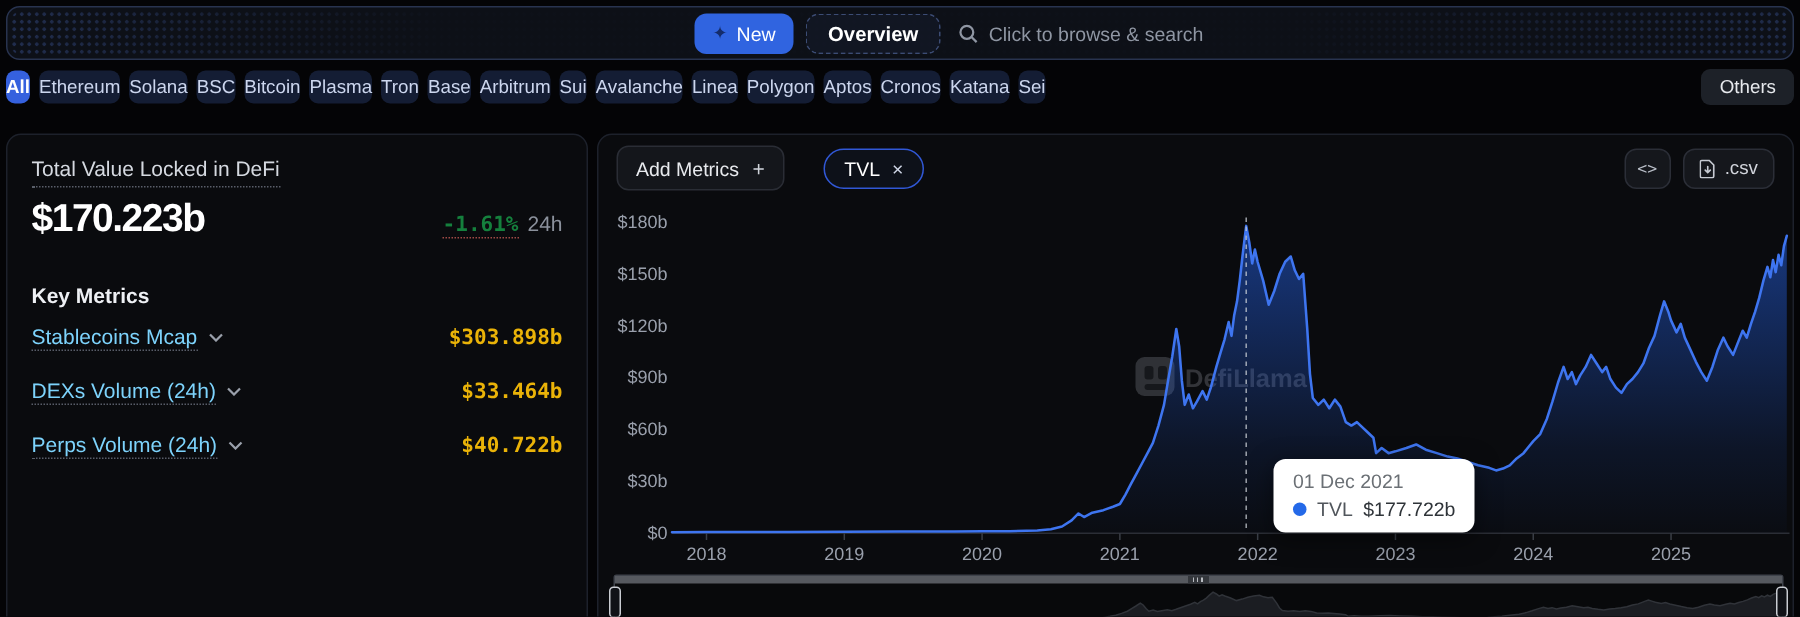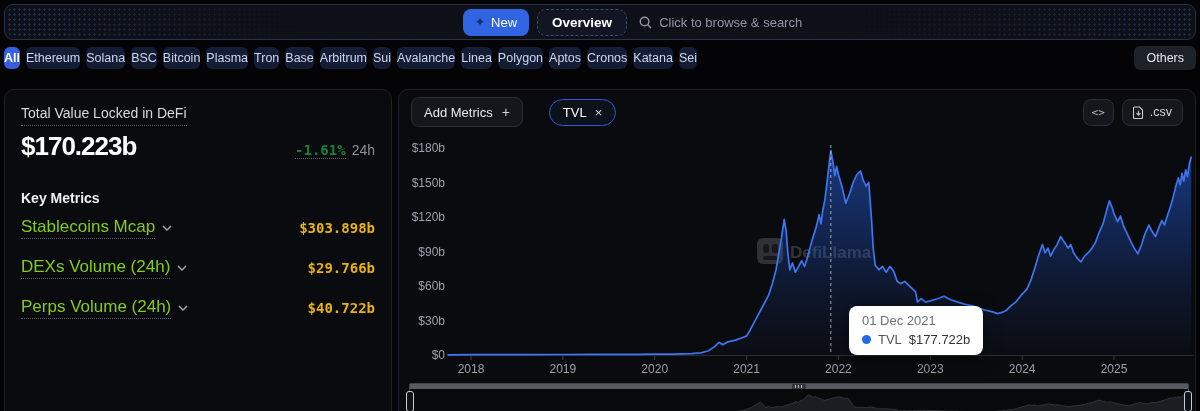--- a/index.html
+++ b/index.html
@@ -30,21 +30,21 @@
   .panel-chart{left:398px;width:798px}
 
   
   .tvl-title{font-size:14px;color:#d5d9e0;display:inline-block;border-bottom:1px dotted #5a5f6a;padding-bottom:2px;line-height:1.25}
   .tvl-row{display:flex;align-items:baseline;justify-content:space-between;margin-top:5px}
   .tvl-big{font-size:26px;font-weight:800;color:#fff;letter-spacing:-1px}
   .tvl-change{font-size:14px;color:#8b919c}
   .tvl-change .pct{font-family:"DejaVu Sans Mono",monospace;font-weight:700;color:#15803d;border-bottom:1px dotted #a04a46;margin-right:6px}
   .km-title{margin-top:28px;font-size:14px;font-weight:700;color:#eef0f4}
   .metric-row{display:flex;align-items:center;justify-content:space-between;padding:7px 0;margin-top:4px}
-  .metric-label{display:flex;align-items:center;gap:7px;font-size:17px;color:#84cc16;cursor:pointer}
+  .metric-label{display:flex;align-items:center;gap:7px;font-size:14px;color:#7dd3fc;cursor:pointer}
   .metric-label .txt{border-bottom:1px dotted #585d68;padding-bottom:1px}
   .metric-label svg{stroke:#9aa0ab}
   .metric-val{font-family:"DejaVu Sans Mono",monospace;font-weight:700;font-size:14px;color:#eab308}
   .csv-btn{display:flex;align-items:center;gap:6px;background:#15171c;border:1px solid #2b2e37;border-radius:8px;color:#d2d5dc;font-size:12.5px;padding:5px 10px;font-family:inherit;cursor:pointer}
   .csv-left{position:absolute;right:8px;bottom:5px}
 
   
   .chart-head{display:flex;align-items:center;gap:26px;padding:10px 12px;height:44px}
   .addm-btn{display:flex;align-items:center;gap:9px;background:#14161b;border:1px solid #2a2d35;border-radius:8px;color:#e8eaee;font-size:13px;padding:6px 12px;font-family:inherit;cursor:pointer}
   .addm-btn .plus{color:#cfd3da;font-size:14px}
@@ -134,21 +134,21 @@
     </span>
     <span class="metric-val">$303.898b</span>
   </div>
   <div class="metric-row">
     <span class="metric-label">
       <span class="txt">DEXs Volume (24h)</span>
       <svg width="10" height="6" viewBox="0 0 10 6" fill="none" stroke-width="1.5">
           <path d="M1 1l4 4 4-4"></path>
         </svg>
     </span>
-    <span class="metric-val">$29.766b</span>
+    <span class="metric-val">$33.464b</span>
   </div>
   <div class="metric-row">
     <span class="metric-label">
       <span class="txt">Perps Volume (24h)</span>
       <svg width="10" height="6" viewBox="0 0 10 6" fill="none" stroke-width="1.5">
           <path d="M1 1l4 4 4-4"></path>
         </svg>
     </span>
     <span class="metric-val">$40.722b</span>
   </div>

